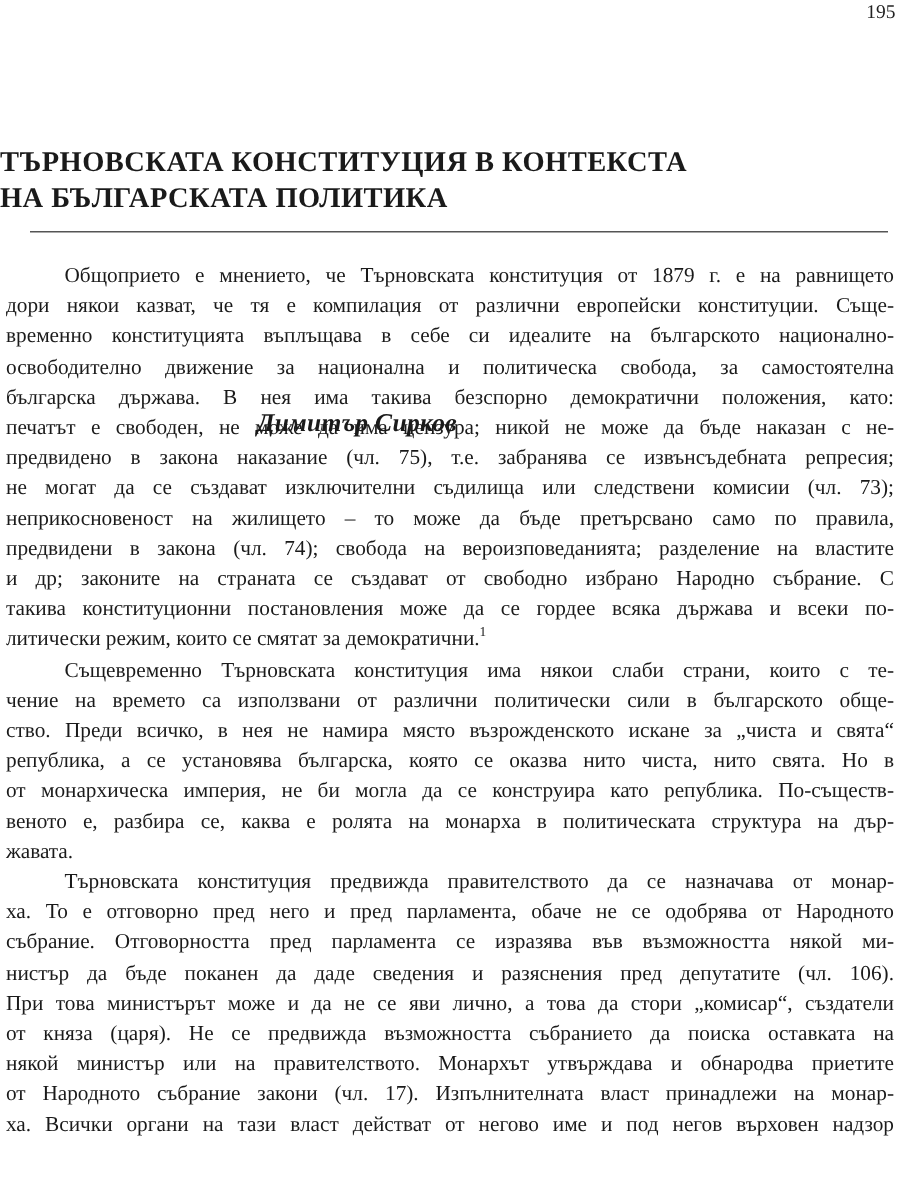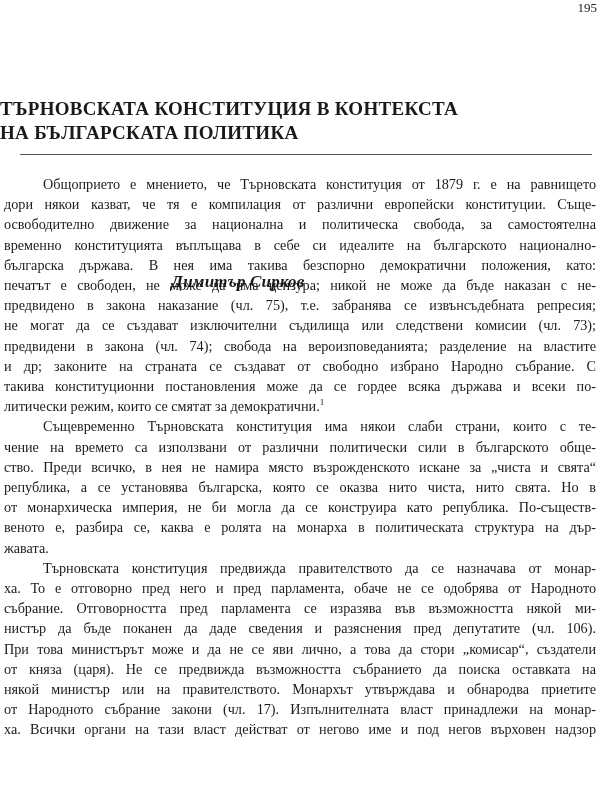--- a/index.html
+++ b/index.html
@@ -118,26 +118,27 @@
   <div>НА БЪЛГАРСКАТА ПОЛИТИКА</div>
 </div>
 
 <div class="title-rule"></div>
 
 <div class="body-text">
 
   <div class="para">
     <span class="line first">Общоприето е мнението, че Търновската конституция от 1879 г. е на равнището</span>
     <span class="line">дори някои казват, че тя е компилация от различни европейски конституции. Съще-</span>
+    <span class="line">временно конституцията въплъщава в себе си идеалите на българското национално-</span>
     <span class="line">освободително движение за национална и политическа свобода, за самостоятелна</span>
-    <span class="line">временно конституцията въплъщава в себе си идеалите на българското национално-</span>
     <span class="line">българска държава. В нея има такива безспорно демократични положения, като:</span>
     <span class="line">печатът е свободен, не може да има цензура; никой не може да бъде наказан с не-</span>
     <span class="line">предвидено в закона наказание (чл. 75), т.е. забранява се извънсъдебната репресия;</span>
     <span class="line">не могат да се създават изключителни съдилища или следствени комисии (чл. 73);</span>
+    <span class="line">неприкосновеност на жилището – то може да бъде претърсвано само по правила,</span>
     <span class="line">предвидени в закона (чл. 74); свобода на вероизповеданията; разделение на властите</span>
     <span class="line">и др; законите на страната се създават от свободно избрано Народно събрание. С</span>
     <span class="line">такива конституционни постановления може да се гордее всяка държава и всеки по-</span>
     <span class="line last"><span>литически режим, които се смятат за демократични.</span><sup>1</sup></span>
   </div>
 
   <div class="para">
     <span class="line first">Същевременно Търновската конституция има някои слаби страни, които с те-</span>
     <span class="line">чение на времето са използвани от различни политически сили в българското обще-</span>
     <span class="line">ство. Преди всичко, в нея не намира място възрожденското искане за „чиста и свята“</span>

